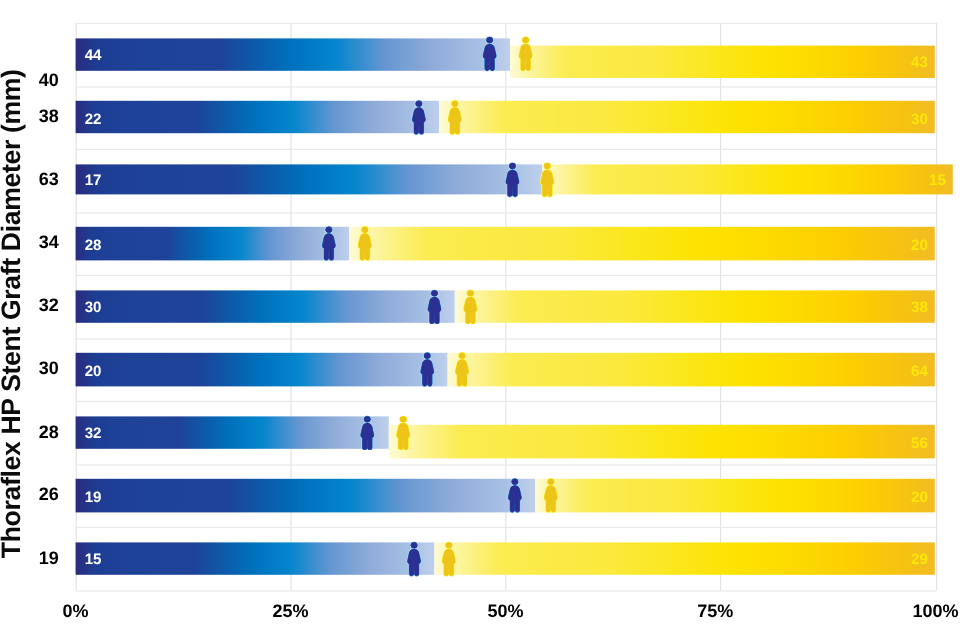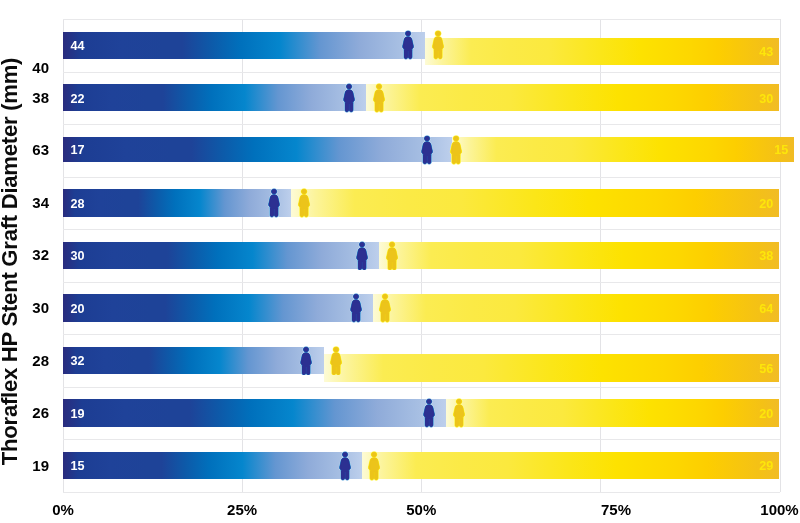--- a/index.html
+++ b/index.html
@@ -543,16 +543,16 @@
       <div class="ytick" style="left: 9px; top: 246.475px;">32</div>
       <div class="ytick" style="left: 9px; top: 299.025px;">30</div>
       <div class="ytick" style="left: 9px; top: 351.575px;">28</div>
       <div class="ytick" style="left: 9px; top: 404.125px;">26</div>
       <div class="ytick" style="left: 9px; top: 456.675px;">19</div>
     </div>
   <div id="xticks">
       <div class="xtick" style="left: 23px;">0%</div>
       <div class="xtick" style="left: 202.125px;">25%</div>
       <div class="xtick" style="left: 381.25px;">50%</div>
-      <div class="xtick" style="left: 576px;">75%</div>
+      <div class="xtick" style="left: 556px;">75%</div>
       <div class="xtick" style="left: 739.5px;">100%</div>
     </div>
 </div>
 
 </body></html>

